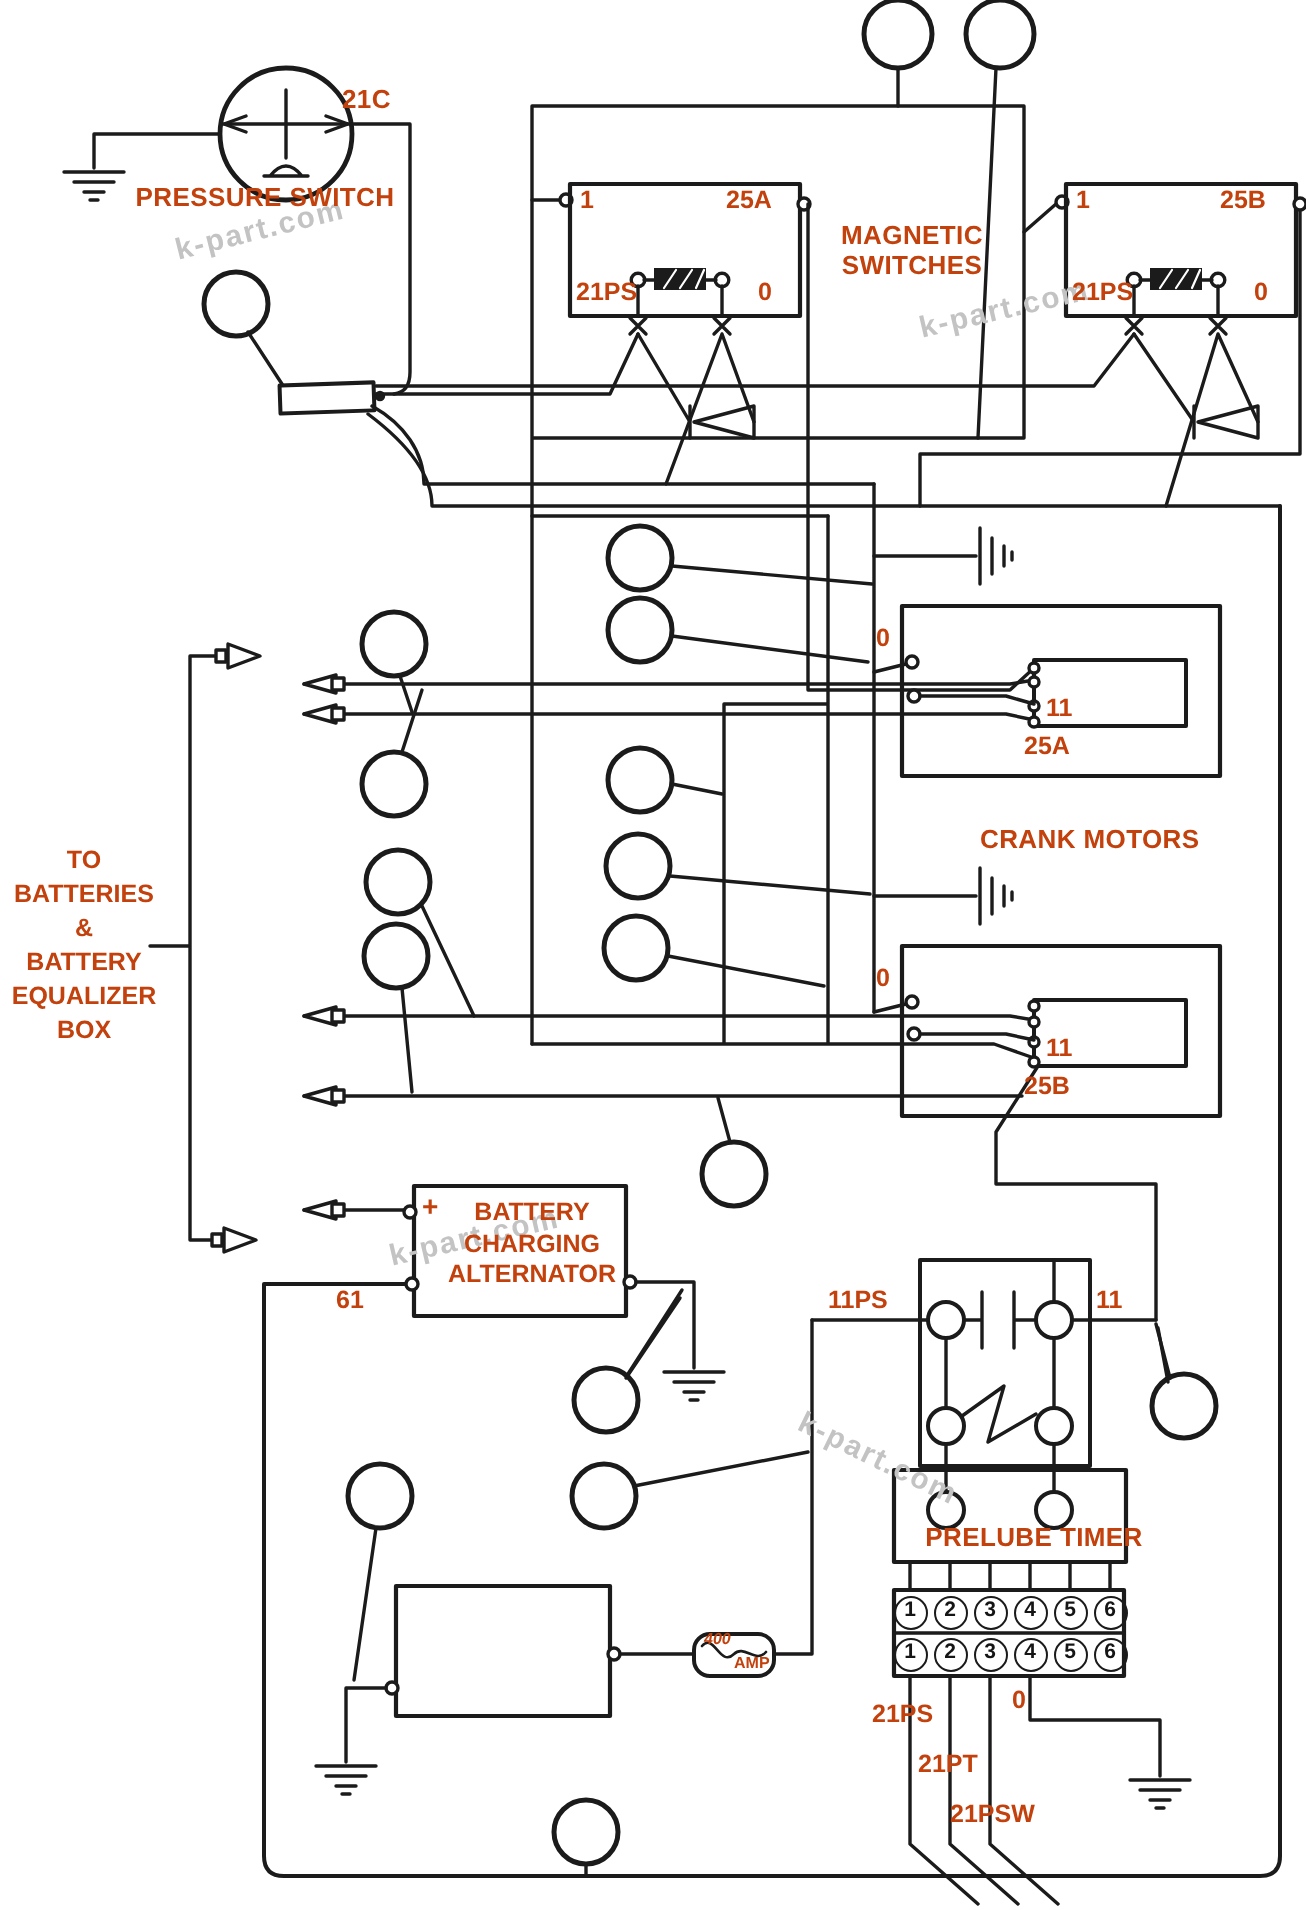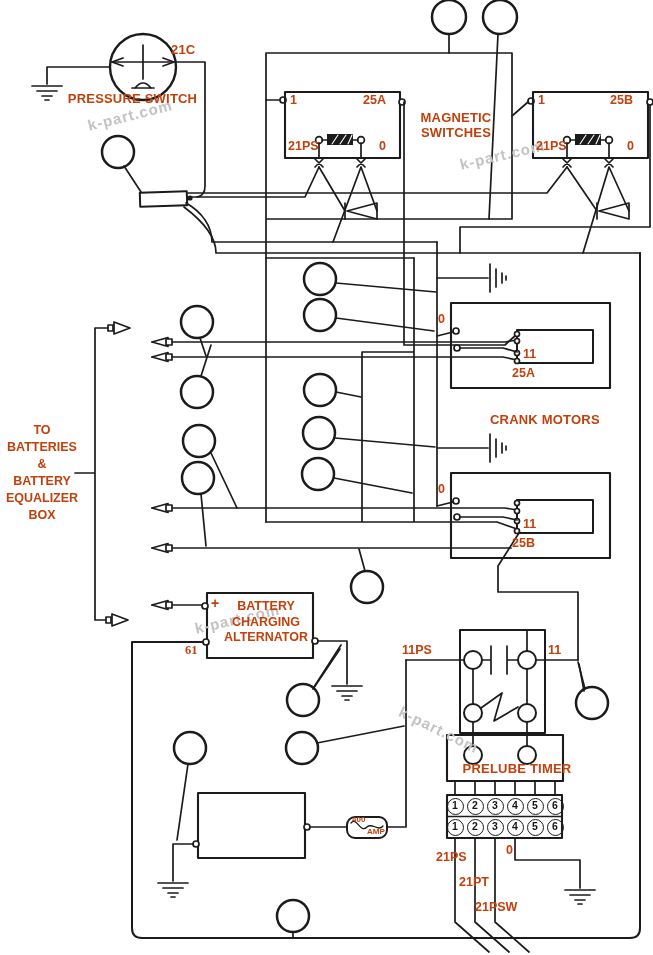--- a/index.html
+++ b/index.html
@@ -278,28 +278,28 @@
   <div class="lbl" style="left:438px;top:482px;">0</div>
   <div class="lbl" style="left:523px;top:517px;">11</div>
   <div class="lbl" style="left:512px;top:536px;">25B</div>
 
   <div class="lbl" style="left:211px;top:595px;font-size:14px;">+</div>
   <div class="lbl lbl-center" style="left:222px;top:599px;width:88px;line-height:15.5px;">
     <span>BATTERY</span><br>
     <span>CHARGING</span><br>
     <span>ALTERNATOR</span>
   </div>
-  <div class="lbl" style="left:185px;top:643px;font-family:Liberation Serif, serif;">61</div>
-
-  <div class="lbl" style="left:402px;top:643px;">11PS</div>
+  <div class="lbl" style="left:168px;top:643px;">61</div>
+
+  <div class="lbl" style="left:414px;top:643px;">11PS</div>
   <div class="lbl" style="left:548px;top:643px;">11</div>
   <div class="lbl cap lbl-center" style="left:449px;top:761px;width:136px;">PRELUBE TIMER</div>
 
 
-  <div class="lbl tiny" style="left:352px;top:815px;">400</div>
+  <div class="lbl tiny" style="left:352px;top:815px;font-style:italic;">400</div>
   <div class="lbl tiny" style="left:367px;top:827px;">AMP</div>
 
   <div class="digit" style="left:446.5px;top:797.5px;">1</div>
   <div class="digit" style="left:466.5px;top:797.5px;">2</div>
   <div class="digit" style="left:486.5px;top:797.5px;">3</div>
   <div class="digit" style="left:506.5px;top:797.5px;">4</div>
   <div class="digit" style="left:526.5px;top:797.5px;">5</div>
   <div class="digit" style="left:546.5px;top:797.5px;">6</div>
   <div class="digit" style="left:446.5px;top:818.5px;">1</div>
   <div class="digit" style="left:466.5px;top:818.5px;">2</div>

